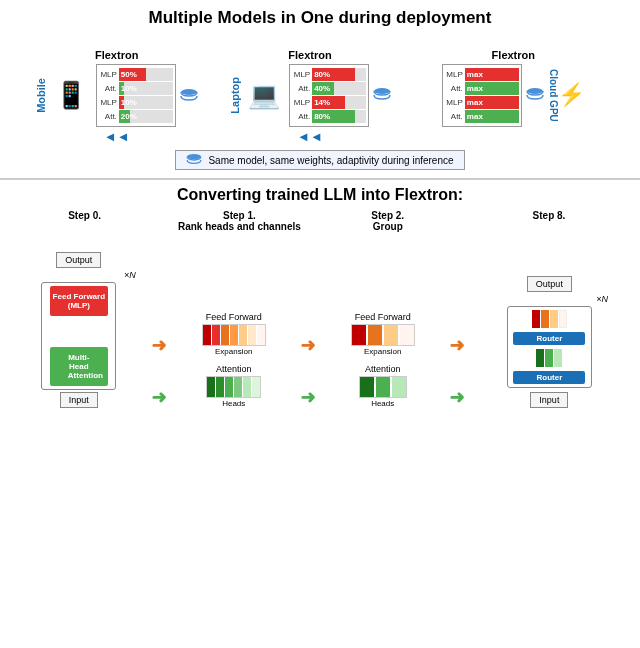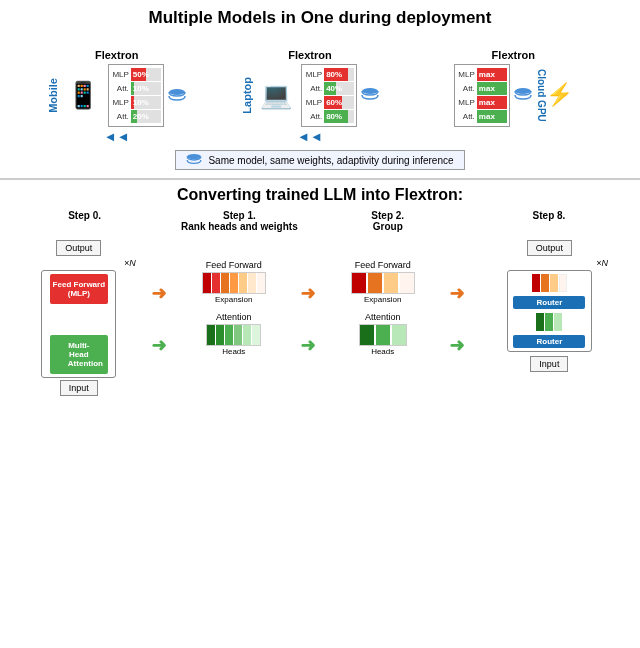--- a/index.html
+++ b/index.html
@@ -63,21 +63,21 @@
     }
     .model-inner {
       display: flex;
       align-items: center;
       gap: 4px;
     }
     .model-bars {
       border: 1px solid #999;
       padding: 2px;
       background: #fff;
-      width: 56px;
+      width: 80px;
     }
     .bar-row {
       display: flex;
       align-items: center;
       margin: 1px 0;
       gap: 2px;
     }
     .bar-label {
       font-size: 8px;
       width: 18px;
@@ -198,21 +198,21 @@
               </div>
             <div class="bar-row">
                 <span class="bar-label">Att.</span>
                 <div class="bar-outer">
                   <div class="bar-fill bar-green" style="width:40%">40%</div>
                 </div>
               </div>
             <div class="bar-row">
                 <span class="bar-label">MLP</span>
                 <div class="bar-outer">
-                  <div class="bar-fill bar-red" style="width:60%">60%</div>
+                  <div class="bar-fill bar-red" style="width:60%">14%</div>
                 </div>
               </div>
             <div class="bar-row">
                 <span class="bar-label">Att.</span>
                 <div class="bar-outer">
                   <div class="bar-fill bar-green" style="width:80%">80%</div>
                 </div>
               </div>
           </div>
           <div>
@@ -280,38 +280,38 @@
             <path d="M1 7 Q1 11 9 11 Q17 11 17 7" fill="none" stroke="#4a90d9" stroke-width="1.5"></path>
           </svg>
         <span>Same model, same weights, adaptivity during inference</span>
       </div>
     </div>
   </div>
 
   <div class="bottom-section">
     <div class="bottom-title">Converting trained LLM into Flextron:</div>
 
-    <div style="display:flex; gap:20px; padding:0 4px; margin-bottom:8px;">
+    <div style="display:flex; gap:20px; padding:0 4px; margin-bottom:20px;">
       <div style="flex:1.1;text-align:center;">
         <div style="font-size:10px;font-weight:bold;">Step 0.</div>
       </div>
       <div style="flex:1;text-align:center;">
         <div style="font-size:10px;font-weight:bold;">Step 1.</div>
-        <div style="font-size:10px;font-weight:bold;">Rank heads and weights</div>
+        <div style="font-size:10px;font-weight:bold;">Rank heads and channels</div>
       </div>
       <div style="flex:1;text-align:center;">
         <div style="font-size:10px;font-weight:bold;">Step 2.</div>
         <div style="font-size:10px;font-weight:bold;">Group</div>
       </div>
       <div style="flex:1.2;text-align:center;">
         <div style="font-size:10px;font-weight:bold;">Step 8.</div>
       </div>
     </div>
 
-    <div style="display:flex; gap:8px; padding:0 4px; align-items:flex-start;">
+    <div style="display:flex; gap:8px; padding:0 4px; align-items:flex-end;">
 
       <div style="flex:1.1; display:flex; flex-direction:column; align-items:center; gap:2px;">
         <div style="border:1px solid #888; background:#f5f5f5; padding:2px 8px; font-size:9px;">Output</div>
         <div style="font-size:9px; align-self:flex-end; font-style:italic; margin-right:8px;">×N</div>
         <div style="border:1.5px solid #888; border-radius:3px; padding:3px; display:flex; flex-direction:column; align-items:center; gap:3px; width:75px;">
           <div style="background:#e53030; color:#fff; font-size:8px; font-weight:bold; text-align:center; padding:6px 2px; width:58px; border-radius:2px;">Feed Forward<br>(MLP)</div>
           <div style="background:#4caf50; color:#fff; font-size:8px; font-weight:bold; text-align:center; padding:6px 18px; width:58px; border-radius:2px;margin-top:28px;">Multi-Head<br>Attention</div>
         </div>
         <div style="border:1px solid #888; background:#f5f5f5; padding:2px 8px; font-size:9px;">Input</div>
       </div>

